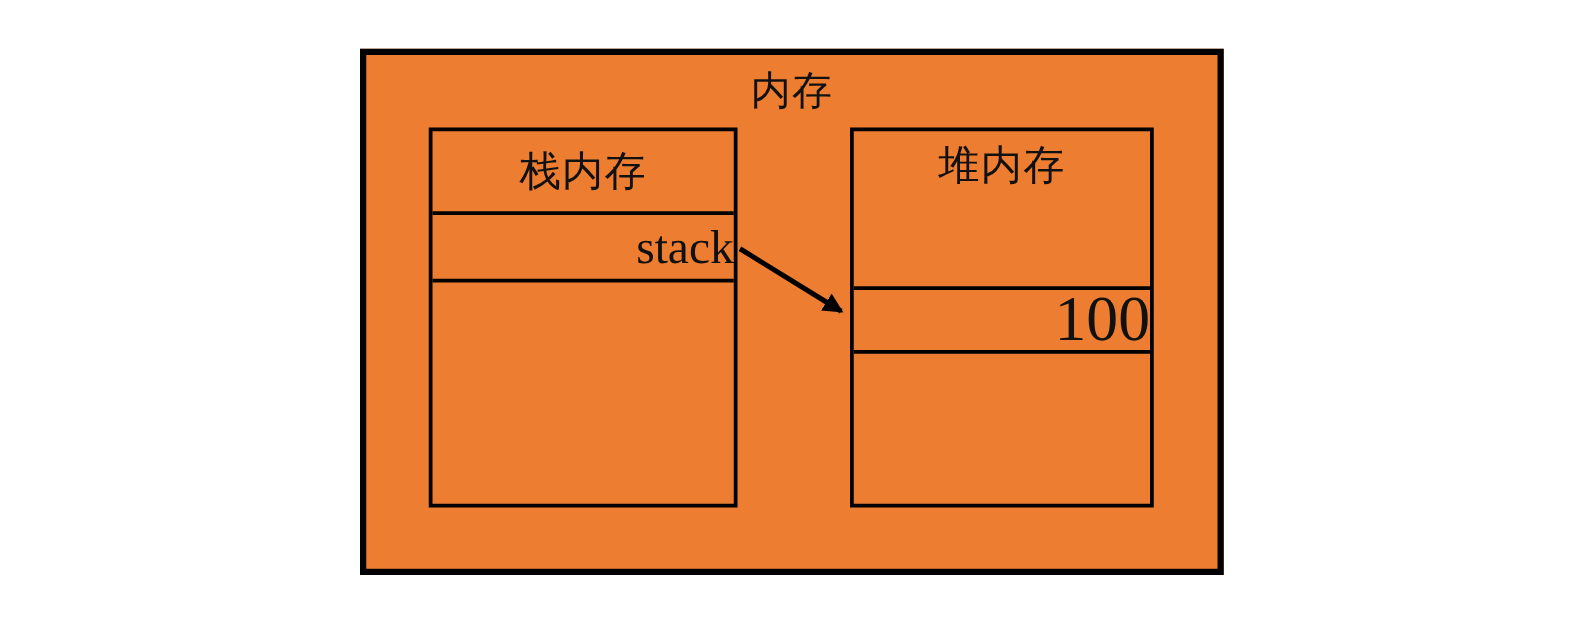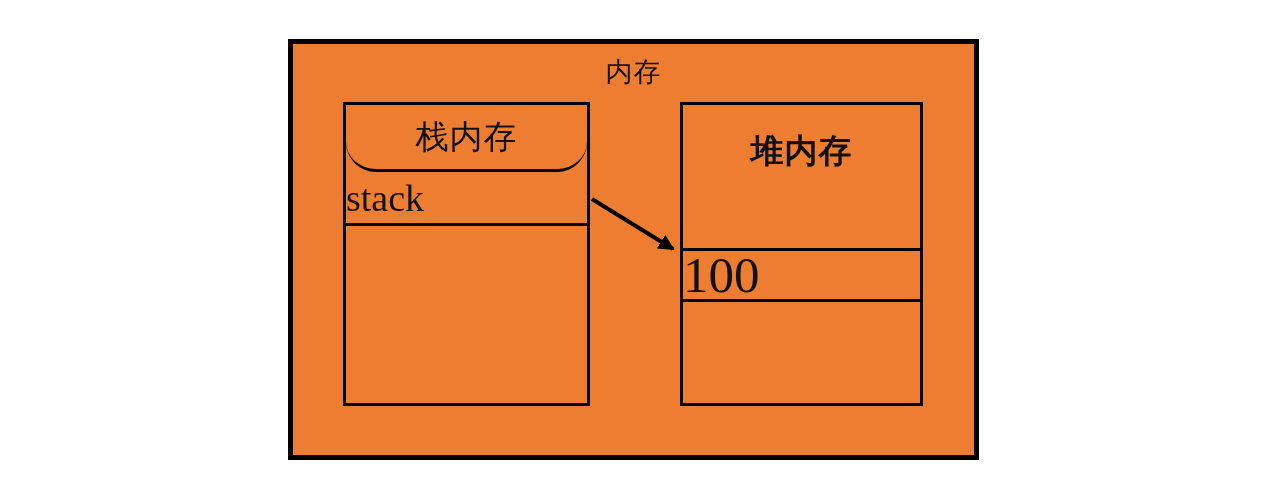--- a/index.html
+++ b/index.html
@@ -23,21 +23,21 @@
     width: 691px;
     height: 421px;
     background: var(--fill, #ED7D31);
     border: 5px solid var(--line, #000000);
     box-sizing: border-box;
   }
   .memory-title {
     margin-top: 10px;
     width: 100%;
     text-align: center;
-    font-size: 27px;
+    font-size: 32px;
     line-height: 36px;
     letter-spacing: 1px;
   }
   .box {
     position: absolute;
     border: 3px solid var(--line, #000000);
     box-sizing: border-box;
   }
   .box.stack {
     left: 50px;
@@ -54,34 +54,32 @@
   .box-header {
     border-bottom: 3px solid var(--line, #000000);
     display: flex;
     justify-content: center;
     font-size: 33px;
     letter-spacing: 1px;
   }
   .stack .box-header {
     height: 64px;
     align-items: center;
-    border-radius: 30px;
   }
   .heap .box-header {
     height: 119px;
     align-items: flex-start;
-    padding-top: 24px;
+    padding-top: 5px;
     box-sizing: content-box;
-    font-weight: bold;
   }
   .cell {
     border-bottom: 3px solid var(--line, #000000);
     display: flex;
     align-items: center;
-    justify-content: space-between;
+    justify-content: flex-end;
     font-family: "Liberation Serif", serif;
   }
   .stack .cell {
     height: 51px;
     gap: 32px;
     font-size: 38px;
   }
   .heap .cell {
     height: 48px;
     font-size: 51px;

